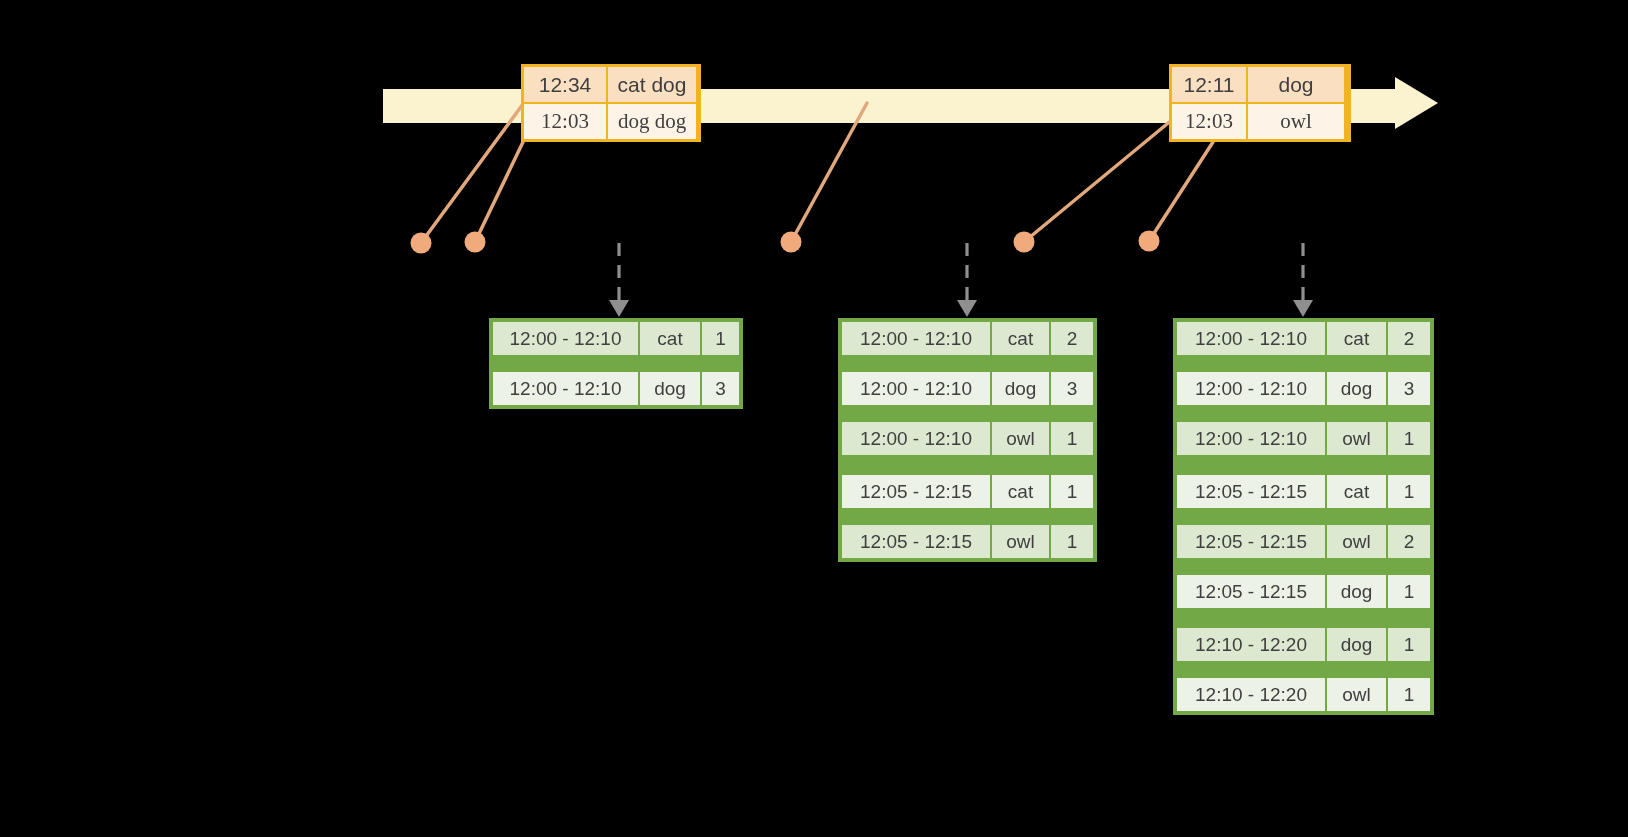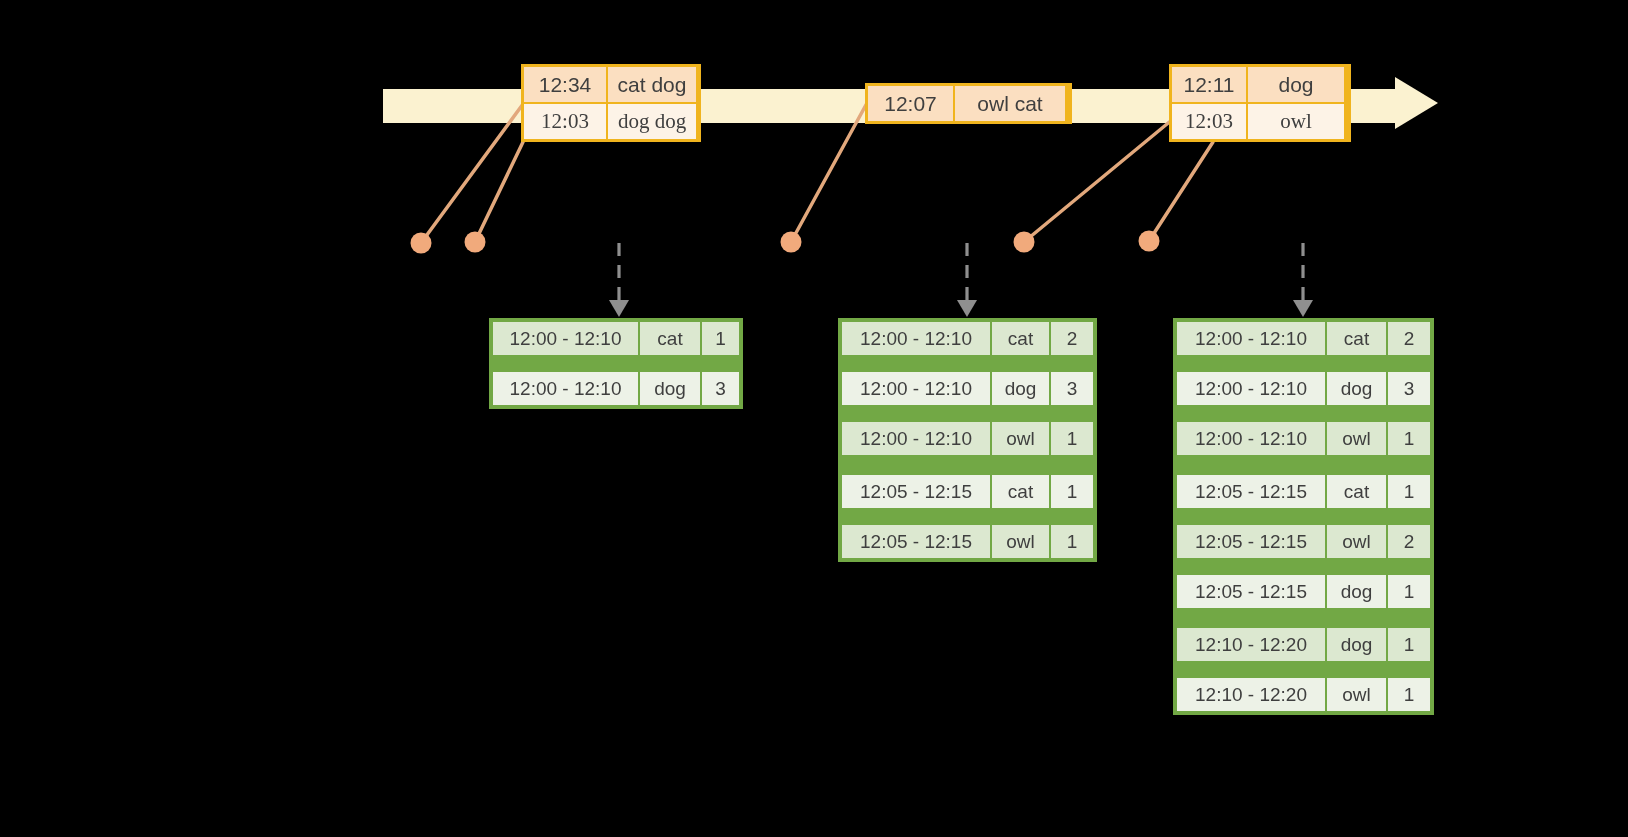--- a/index.html
+++ b/index.html
@@ -80,26 +80,20 @@
   </svg>
 
   <div class="dtable et et1">
       <div class="trow dark">
         <div class="tcell c0">12:34</div>
         <div class="tcell c1">cat dog</div>
       </div>
       <div class="trow light">
         <div class="tcell c0">12:03</div>
         <div class="tcell c1">dog dog</div>
-      </div>
-    </div>
-  <div class="dtable et et2">
-      <div class="trow dark">
-        <div class="tcell c0">12:07</div>
-        <div class="tcell c1">owl cat</div>
       </div>
     </div>
   <div class="dtable et et3">
       <div class="trow dark">
         <div class="tcell c0">12:11</div>
         <div class="tcell c1">dog</div>
       </div>
       <div class="trow light">
         <div class="tcell c0">12:03</div>
         <div class="tcell c1">owl</div>

